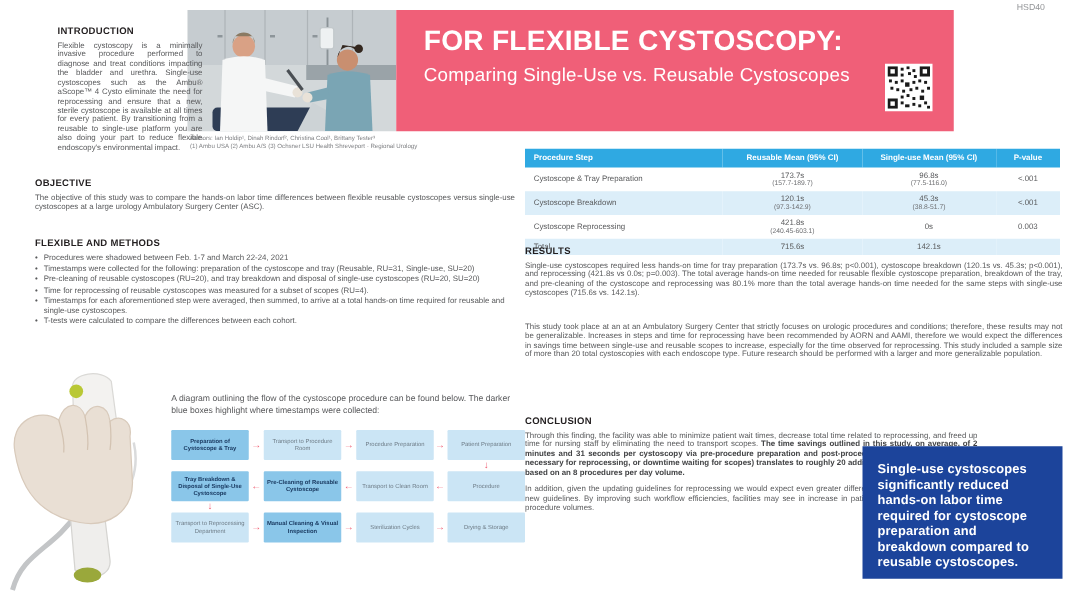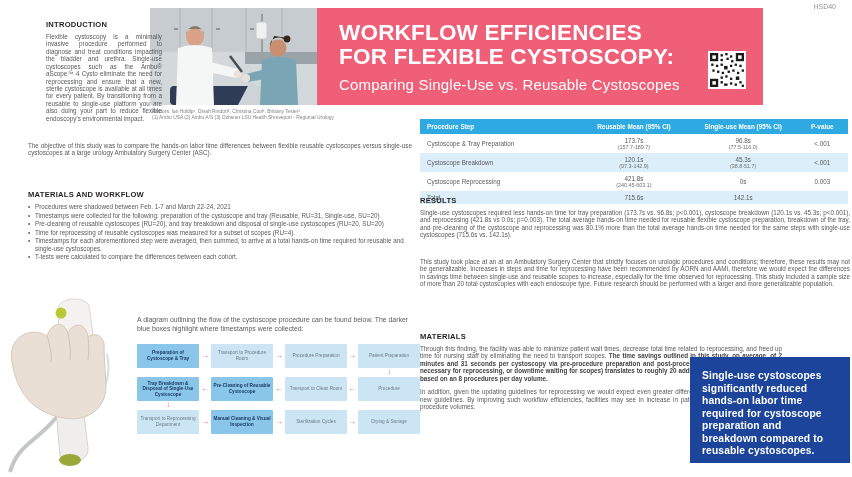--- a/index.html
+++ b/index.html
@@ -103,21 +103,20 @@
       <circle cx="128" cy="40" r="8.5" fill="#c98f70"></circle>
       <path d="M120 38 A8.5 8.5 0 0 1 136 34 L138 30 L124 28 Z" fill="#33271f"></path>
       <circle cx="137" cy="31" r="3.4" fill="#33271f"></circle>
       <path d="M112 52 Q128 46 146 52 L148 97 L110 97 Z" fill="#7aa5b4"></path>
       <polygon points="112,62 96,66 98,74 114,71" fill="#7aa5b4"></polygon>
       <circle cx="96" cy="70" r="4" fill="#e9e2d8"></circle>
     </svg>
   </div>
 
   <div class="banner">
-    <div class="t">WORKFLOW EFFICIENCIES</div>
     <div class="t">FOR FLEXIBLE CYSTOSCOPY:</div>
     <div class="s">Comparing Single-Use vs. Reusable Cystoscopes</div>
     <div class="qr">
       <svg width="34" height="34" viewBox="0 0 29 29">
         <rect x="0" y="0" width="29" height="29" fill="#ffffff"></rect>
         <g fill="#1a1a1a">
           <rect x="0" y="0" width="7" height="7"></rect>
             <rect x="22" y="0" width="7" height="7"></rect>
             <rect x="0" y="22" width="7" height="7"></rect>
           <rect x="2" y="2" width="3" height="3" fill="#fff"></rect>
@@ -162,25 +161,26 @@
     <div>Authors: Ian Holdip¹, Dinah Rindorf², Christina Cool¹, Brittany Tester³</div>
     <div>(1) Ambu USA  (2) Ambu A/S  (3) Ochsner LSU Health Shreveport - Regional Urology</div>
   </div>
 
   <div class="intro">
     <div class="h">INTRODUCTION</div>
     <div class="bt">Flexible cystoscopy is a minimally invasive procedure performed to diagnose and treat conditions impacting the bladder and urethra. Single-use cystoscopes such as the Ambu® aScope™ 4 Cysto eliminate the need for reprocessing and ensure that a new, sterile cystoscope is available at all times for every patient. By transitioning from a reusable to single-use platform you are also doing your part to reduce flexible endoscopy's environmental impact.</div>
   </div>
 
   <div class="objective">
+    <div class="h">OBJECTIVE</div>
     <div class="bt">The objective of this study was to compare the hands-on labor time differences between flexible reusable cystoscopes versus single-use cystoscopes at a large urology Ambulatory Surgery Center (ASC).</div>
   </div>
 
   <div class="methods">
-    <div class="h">MATERIALS AND WORKFLOW</div>
+    <div class="h">FLEXIBLE AND METHODS</div>
     <ul>
       <li>Procedures were shadowed between Feb. 1-7 and March 22-24, 2021</li>
       <li>Timestamps were collected for the following: preparation of the cystoscope and tray (Reusable, RU=31, Single-use, SU=20)</li>
       <li>Pre-cleaning of reusable cystoscopes (RU=20), and tray breakdown and disposal of single-use cystoscopes (RU=20, SU=20)</li>
       <li>Time for reprocessing of reusable cystoscopes was measured for a subset of scopes (RU=4).</li>
       <li>Timestamps for each aforementioned step were averaged, then summed, to arrive at a total hands-on time required for reusable and single-use cystoscopes.</li>
       <li>T-tests were calculated to compare the differences between each cohort.</li>
     </ul>
   </div>
 
@@ -298,20 +298,20 @@
   <div class="results">
     <div class="h">RESULTS</div>
     <div class="bt">Single-use cystoscopes required less hands-on time for tray preparation (173.7s vs. 96.8s; p&lt;0.001), cystoscope breakdown (120.1s vs. 45.3s; p&lt;0.001), and reprocessing (421.8s vs 0.0s; p=0.003). The total average hands-on time needed for reusable flexible cystoscope preparation, breakdown of the tray, and pre-cleaning of the cystoscope and reprocessing was 80.1% more than the total average hands-on time needed for the same steps with single-use cystoscopes (715.6s vs. 142.1s).</div>
   </div>
 
   <div class="limitations">
     <div class="bt">This study took place at an at an Ambulatory Surgery Center that strictly focuses on urologic procedures and conditions; therefore, these results may not be generalizable. Increases in steps and time for reprocessing have been recommended by AORN and AAMI, therefore we would expect the differences in savings time between single-use and reusable scopes to increase, especially for the time observed for reprocessing. This study included a sample size of more than 20 total cystoscopies with each endoscope type. Future research should be performed with a larger and more generalizable population.</div>
   </div>
 
   <div class="conclusion">
-    <div class="h">MATERIALS</div>
+    <div class="h">CONCLUSION</div>
     <p class="bt"><span>Through this finding, the facility was able to minimize patient wait times, decrease total time related to reprocessing, and freed up time for nursing staff by eliminating the need to transport scopes. </span><span class="bold-seg">The time savings outlined in this study, on average, of 2 minutes and 31 seconds per cystoscopy via pre-procedure preparation and post-procedure breakdown (without time necessary for reprocessing, or downtime waiting for scopes) translates to roughly 20 additional minutes gained per day, based on an 8 procedures per day volume.</span></p>
     <p class="bt">In addition, given the updating guidelines for reprocessing we would expect even greater differences as facilities implement the new guidelines. By improving such workflow efficiencies, facilities may see in increase in patient throughput and total annual procedure volumes.</p>
   </div>
 
   <div class="callout">Single-use cystoscopes significantly reduced hands-on labor time required for cystoscope preparation and breakdown compared to reusable cystoscopes.</div>
 
 </div>
 
 </body></html>

